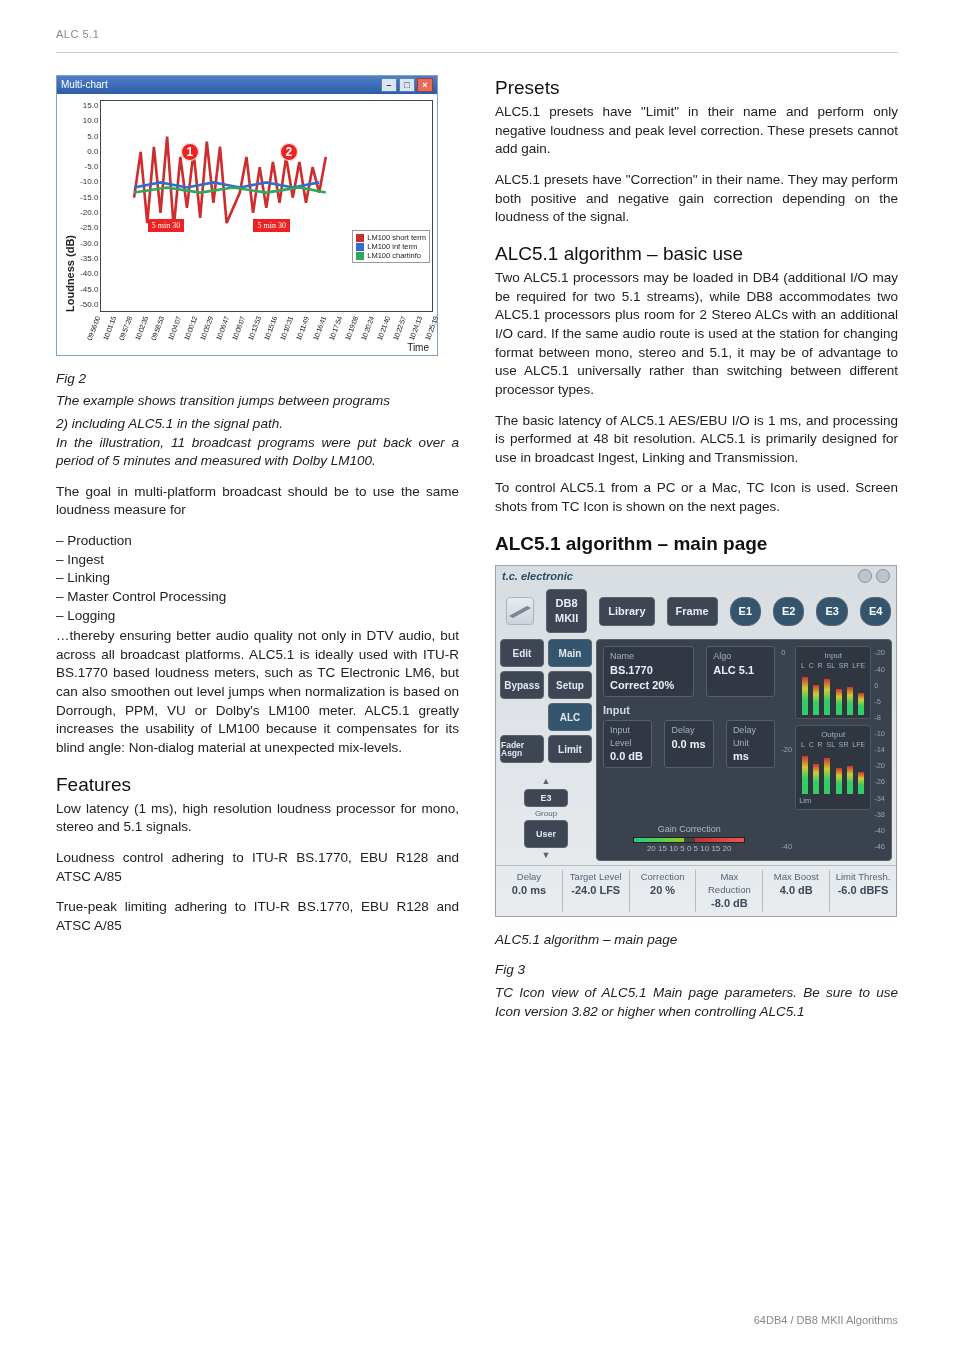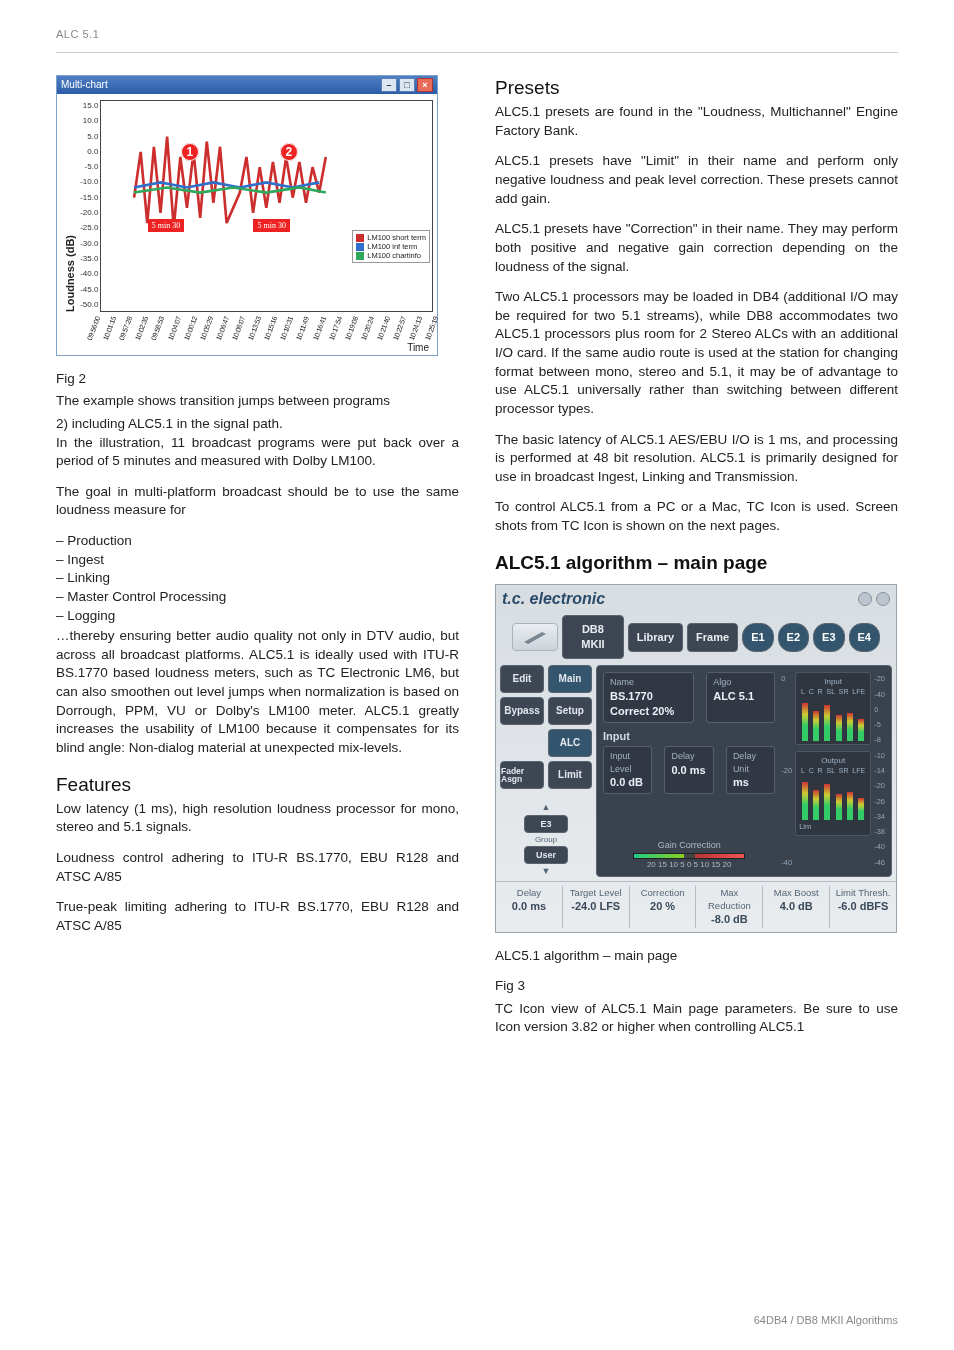--- a/index.html
+++ b/index.html
@@ -34,21 +34,21 @@
   }
   .col {
     flex: 1 1 0;
     min-width: 0;
     font-size: 13.5px;
     line-height: 1.38;
   }
   .col p { margin: 0 0 12px 0; text-align: justify; }
   .col p.tight { margin-bottom: 4px; }
   .col p.nogap { margin-bottom: 0; }
-  .italic { }
+  .italic { font-style: italic; }
   h2.sec { font-size: 19px; font-weight: 400; margin: 14px 0 2px 0; color: #111; }
   h2.secbold { font-size: 19px; font-weight: 700; margin: 14px 0 8px 0; color: #111; }
   ul.dash { list-style: none; padding: 0; margin: 0 0 2px 0; }
   ul.dash li::before { content: "–  "; }
   ul.dash li { margin: 0; }
   .footer {
     position: absolute;
     bottom: 24px;
     left: 56px; right: 56px;
     display: flex; justify-content: flex-end;
@@ -116,26 +116,26 @@
     width: 400px;
     background: linear-gradient(#d8dde2,#e8ecef);
     border:1px solid #9aa4ae;
     font-family: Arial, sans-serif;
     color:#dde;
     margin: 6px 0 14px 0;
   }
   .shot * { box-sizing: border-box; }
   .shotbar {
     display:flex; align-items:center; justify-content:space-between;
-    padding:3px 6px; font-size:16px; color:#2a4a6a; font-weight:bold; font-style:italic;
+    padding:3px 6px; font-size:11px; color:#2a4a6a; font-weight:bold; font-style:italic;
   }
   .shoticons { display:flex; gap:4px; }
   .rndicon { width:14px; height:14px; border-radius:50%; background:#bcc5ce; border:1px solid #8892a0; }
   .tabsrow {
-    display:flex; align-items:center; gap:4px; padding:2px 16px;
+    display:flex; align-items:center; gap:12px; padding:2px 10px;
   }
   .bigtab {
     background:#3d4652; color:#e9edf2; border:1px solid #5a6470;
     border-radius:4px; font-size:11px; font-weight:bold;
     padding:6px 8px; text-align:center;
   }
   .bigtab.blue { background:#33556e; color:#fff;border-radius:13px; }
   .bigtab.grow { flex:1; }
   .tabsrow .pen { width:46px; height:28px; background:linear-gradient(#e9edf1,#ccd3da); border:1px solid #aab2bc; border-radius:4px; display:flex; align-items:center; justify-content:center; }
   .midwrap { display:flex; gap:4px; padding:4px; }
@@ -300,24 +300,24 @@
       <p>…thereby ensuring better audio quality not only in DTV audio, but across all broadcast platforms. ALC5.1 is ideally used with ITU-R BS.1770 based loudness meters, such as TC Electronic LM6, but can also smoothen out level jumps when normalization is based on Dorrough, PPM, VU or Dolby's LM100 meter. ALC5.1 greatly increases the usability of LM100 because it compensates for its blind angle: Non-dialog material at unexpected mix-levels.</p>
 
       <h2 class="sec">Features</h2>
       <p>Low latency (1 ms), high resolution loudness processor for mono, stereo and 5.1 signals.</p>
       <p>Loudness control adhering to ITU-R BS.1770, EBU R128 and ATSC A/85</p>
       <p>True-peak limiting adhering to ITU-R BS.1770, EBU R128 and ATSC A/85</p>
     </div>
 
     <div class="col">
       <h2 class="sec" style="margin-top:0">Presets</h2>
-      <p>ALC5.1 presets are found in the "Loudness, Multichannel" Engine Factory Bank.</p>
       <p>ALC5.1 presets have "Limit" in their name and perform only negative loudness and peak level correction. These presets cannot add gain.</p>
       <p>ALC5.1 presets have "Correction" in their name. They may perform both positive and negative gain correction depending on the loudness of the signal.</p>
 
+      <h2 class="sec">ALC5.1 algorithm – basic use</h2>
       <p>Two ALC5.1 processors may be loaded in DB4 (additional I/O may be required for two 5.1 streams), while DB8 accommodates two ALC5.1 processors plus room for 2 Stereo ALCs with an additional I/O card. If the same audio route is used at the station for changing format between mono, stereo and 5.1, it may be of advantage to use ALC5.1 universally rather than switching between different processor types.</p>
       <p>The basic latency of ALC5.1 AES/EBU I/O is 1 ms, and processing is performed at 48 bit resolution. ALC5.1 is primarily designed for use in broadcast Ingest, Linking and Transmission.</p>
       <p>To control ALC5.1 from a PC or a Mac, TC Icon is used. Screen shots from TC Icon is shown on the next pages.</p>
 
       <h2 class="secbold">ALC5.1 algorithm – main page</h2>
 
       <div class="shot">
         <div class="shotbar">
           <span>t.c. electronic</span>
           <span class="shoticons">
@@ -355,21 +355,21 @@
               <div class="navbtn sel">ALC</div>
             </div>
             <div class="navpair">
               <div class="navbtn" style="font-size:8.5px;line-height:1">Fader Asgn</div>
               <div class="navbtn">Limit</div>
             </div>
             <div class="navpair" style="margin-top:8px;flex-direction:column;align-items:center;gap:1px">
               <div style="color:#556575;font-size:9px">▲</div>
               <div class="navbtn" style="height:18px;font-size:9px">E3</div>
               <div style="color:#556575;font-size:8px">Group</div>
-              <div class="navbtn" style="height:18px;font-size:9px">User</div>
+              <div class="navbtn" style="height:28px;font-size:9px">User</div>
               <div style="color:#556575;font-size:9px">▼</div>
             </div>
           </div>
 
           <div class="panel">
             <div class="panelL">
               <div class="row">
                 <div class="field" style="flex:1.4">
                   <div class="lb">Name</div>
                   <div class="vl">BS.1770 Correct 20%</div>

